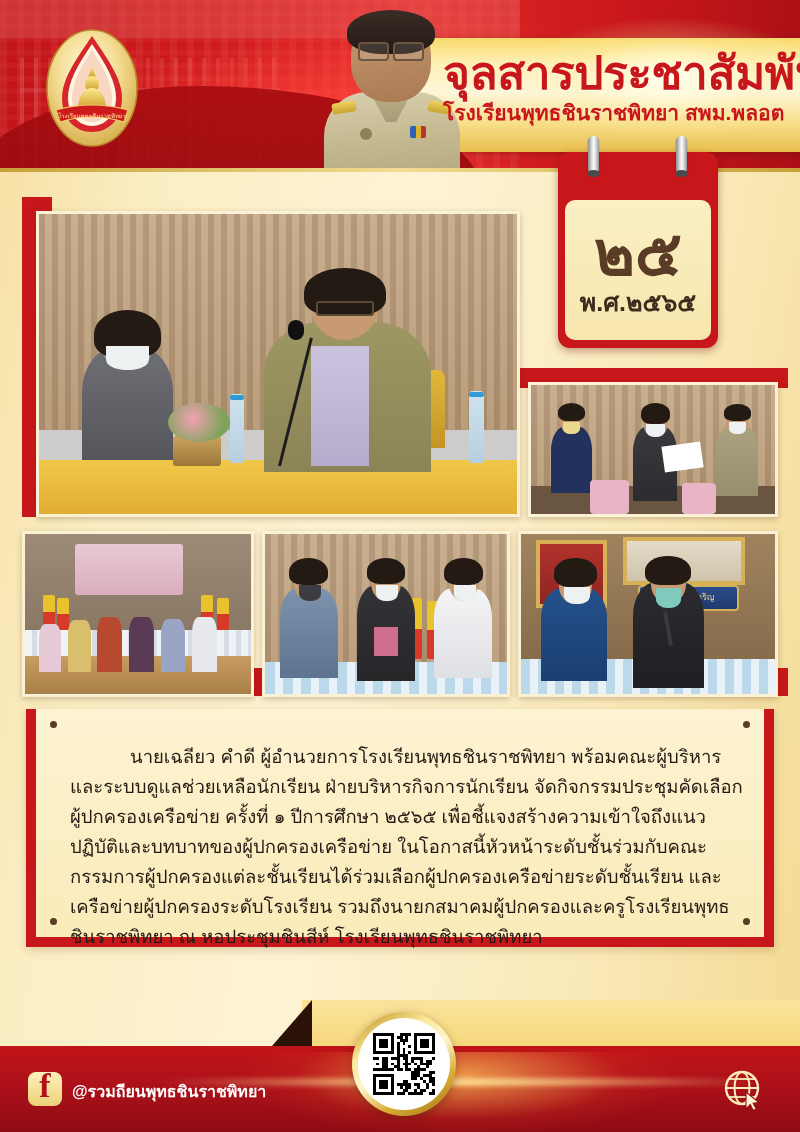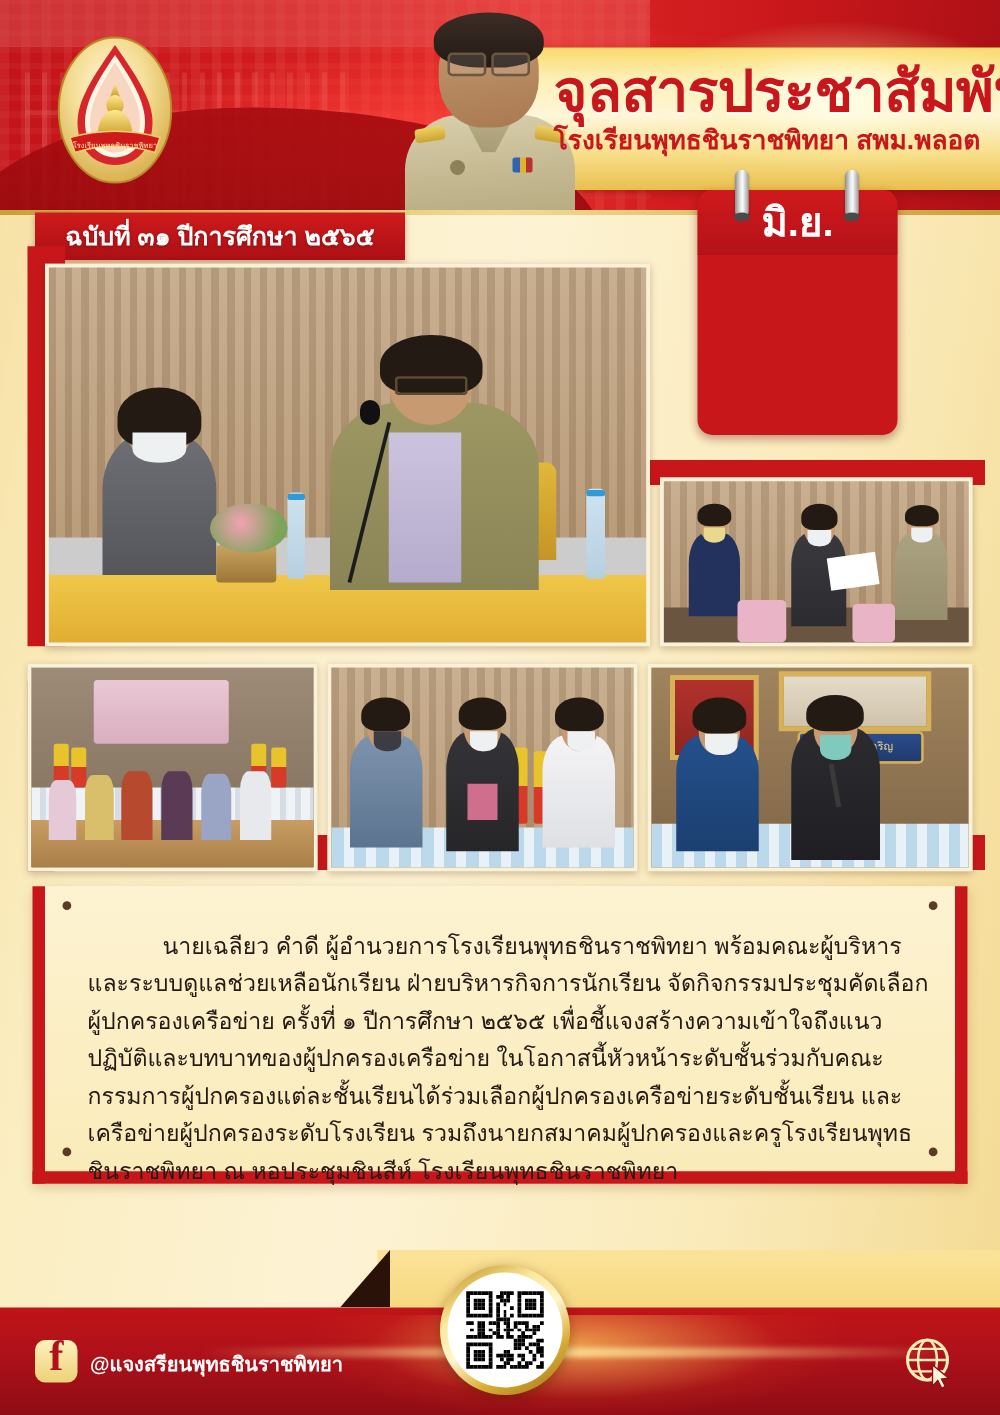--- a/index.html
+++ b/index.html
@@ -348,29 +348,27 @@
     <div class="dir-hair"></div>
     <div class="dir-glass"></div>
   </div>
 
   <div class="title-block">
     <div class="title-main">จุลสารประชาสัมพันธ์</div>
     <div class="title-sub">โรงเรียนพุทธชินราชพิทยา สพม.พลอต</div>
   </div>
   <div class="hdr-bottom-rule"></div>
 
-  <div class="issue-ribbon">
-    <span>ฉบับที่ ๓๑ ปีการศึกษา ๒๕๖๕</span>
-  </div>
 
   <div class="cal-wrap">
     <div class="cal-shadow"></div>
     <div class="cal-body">
-      <div class="cal-head">
-        <div class="cal-month">มิ.ย.</div>
+      <div class="cal-sheet">
+        <div class="cal-day">๒๕</div>
+        <div class="cal-year">พ.ศ.๒๕๖๕</div>
       </div>
     </div>
     <div class="cal-ring r1"></div>
     <div class="cal-ring r2"></div>
     <div class="cal-ring-cap c1"></div>
     <div class="cal-ring-cap c2"></div>
   </div>
 
   <div class="red-accent acc1"></div>
   <div class="red-accent acc2"></div>
@@ -508,21 +506,21 @@
 
   <div class="gold-band"></div>
   <div class="gold-band-notch"></div>
 
   <div class="footer">
     <div class="footer-glow"></div>
     <div class="footer-streak"></div>
   </div>
 
   <div class="fb-icon"></div>
-  <div class="fb-label">@แจงสรียนพุทธชินราชพิทยา</div>
+  <div class="fb-label">@รวมถียนพุทธชินราชพิทยา</div>
 
   <div class="globe">
     <svg viewBox="0 0 44 44" width="44" height="44" aria-hidden="true">
       <circle cx="20" cy="20" r="16" fill="none" stroke="#fbeeba" stroke-width="2.4"></circle>
       <ellipse cx="20" cy="20" rx="7.5" ry="16" fill="none" stroke="#fbeeba" stroke-width="2"></ellipse>
       <line x1="4" y1="20" x2="36" y2="20" stroke="#fbeeba" stroke-width="2"></line>
       <line x1="6.5" y1="11" x2="33.5" y2="11" stroke="#fbeeba" stroke-width="1.8"></line>
       <line x1="6.5" y1="29" x2="33.5" y2="29" stroke="#fbeeba" stroke-width="1.8"></line>
       <path d="M24 24 L24 41 L28.2 36.4 L31.4 42.6 L34.2 41 L31.2 35.2 L37 34.6 Z" fill="#fdf6d8" stroke="#8f0c14" stroke-width="1.1"></path>
     </svg>

